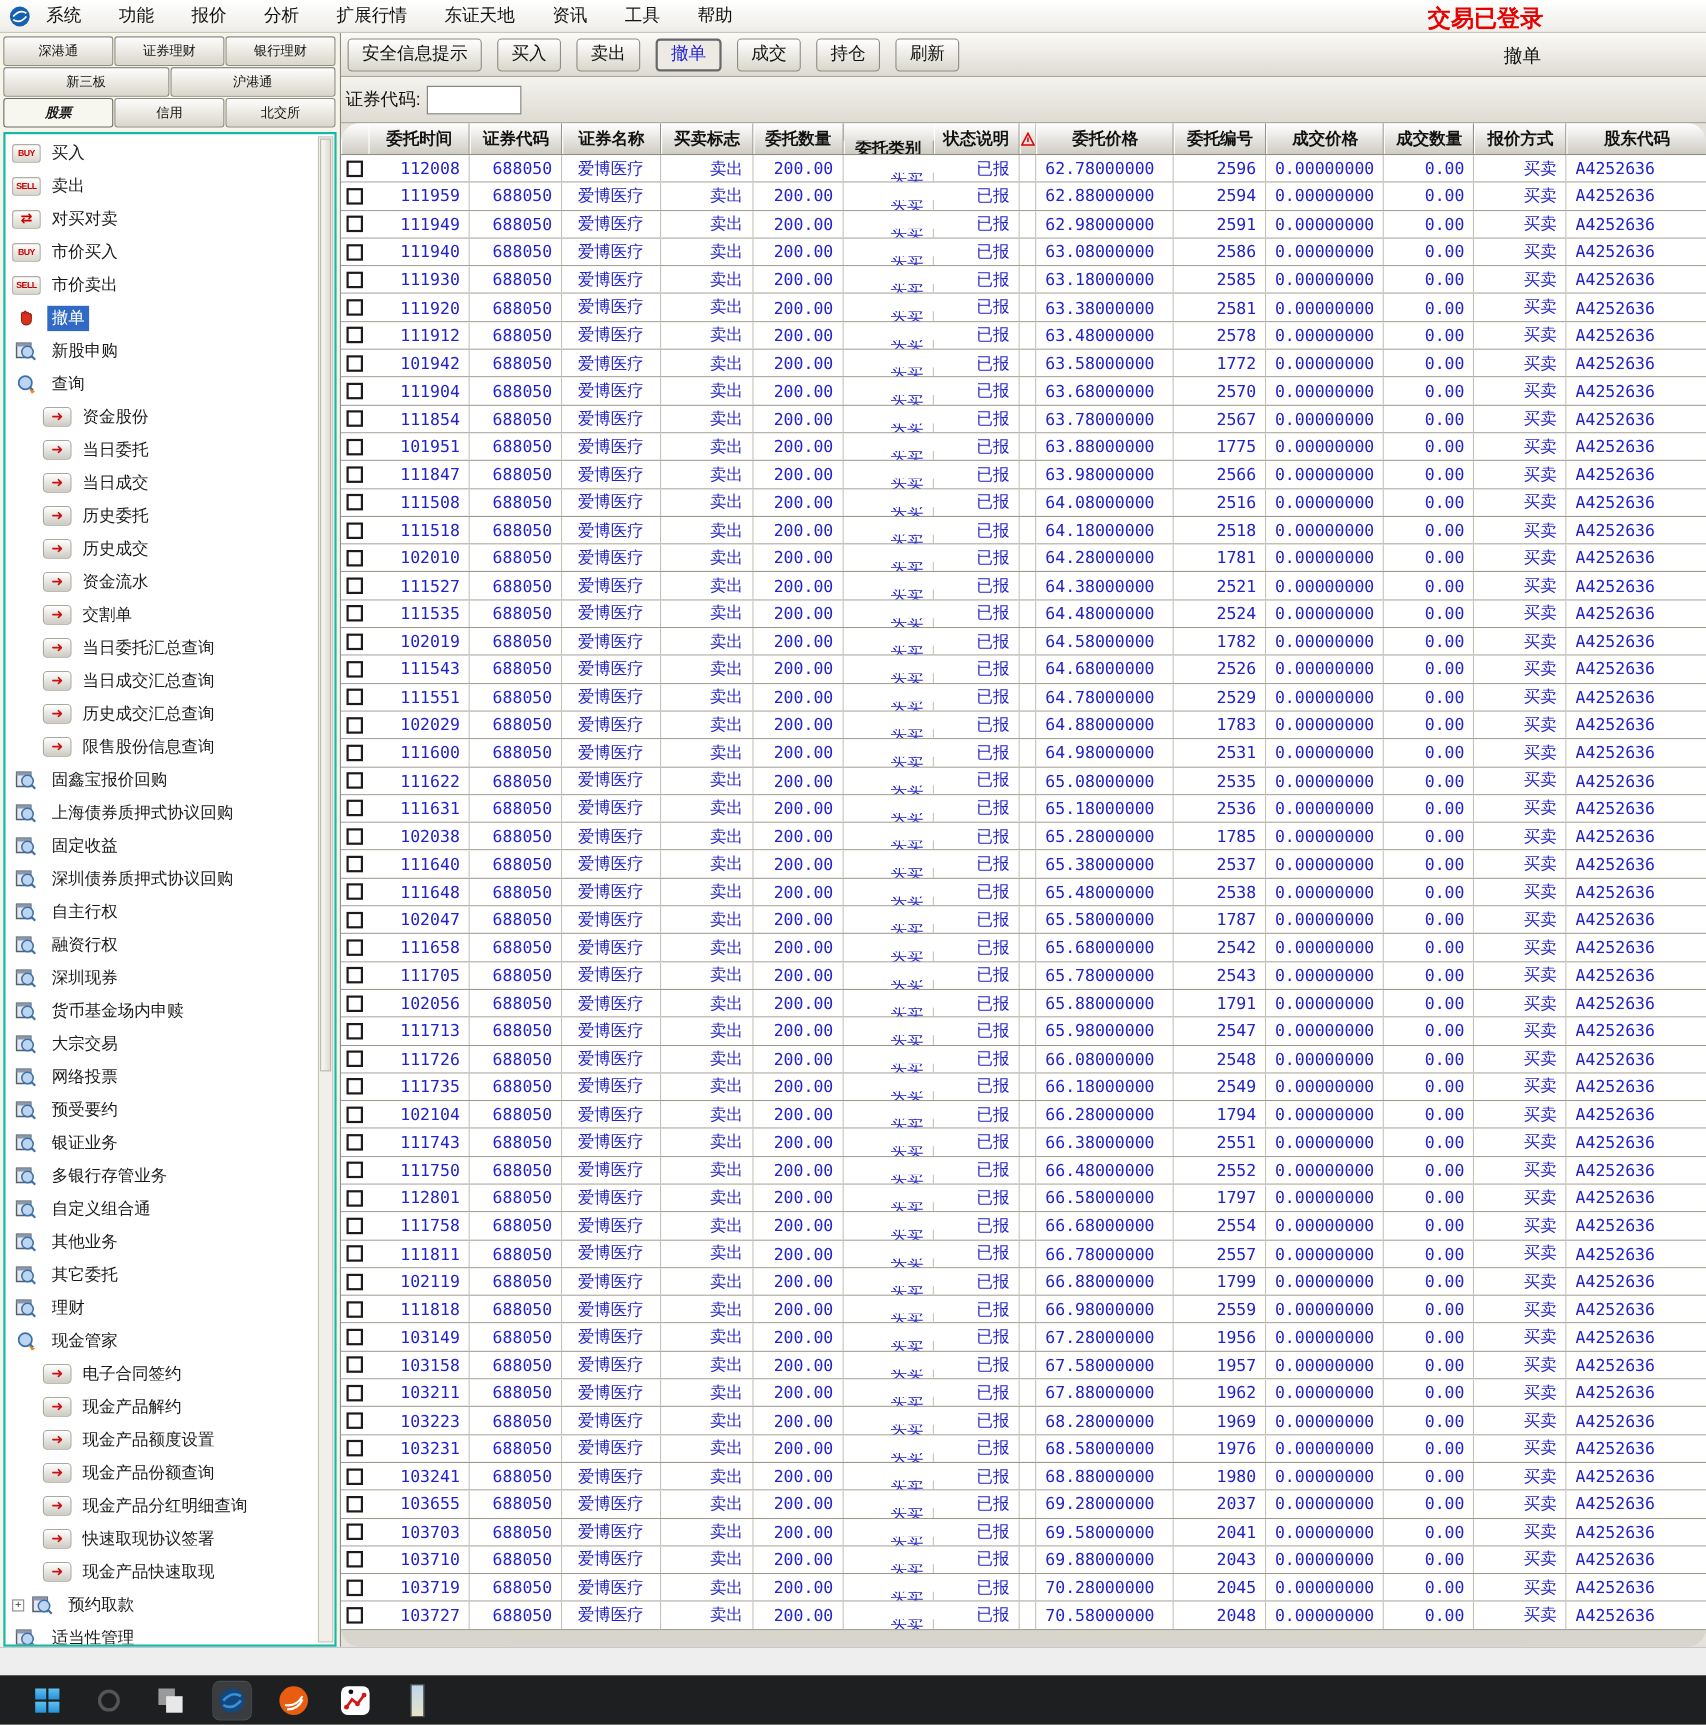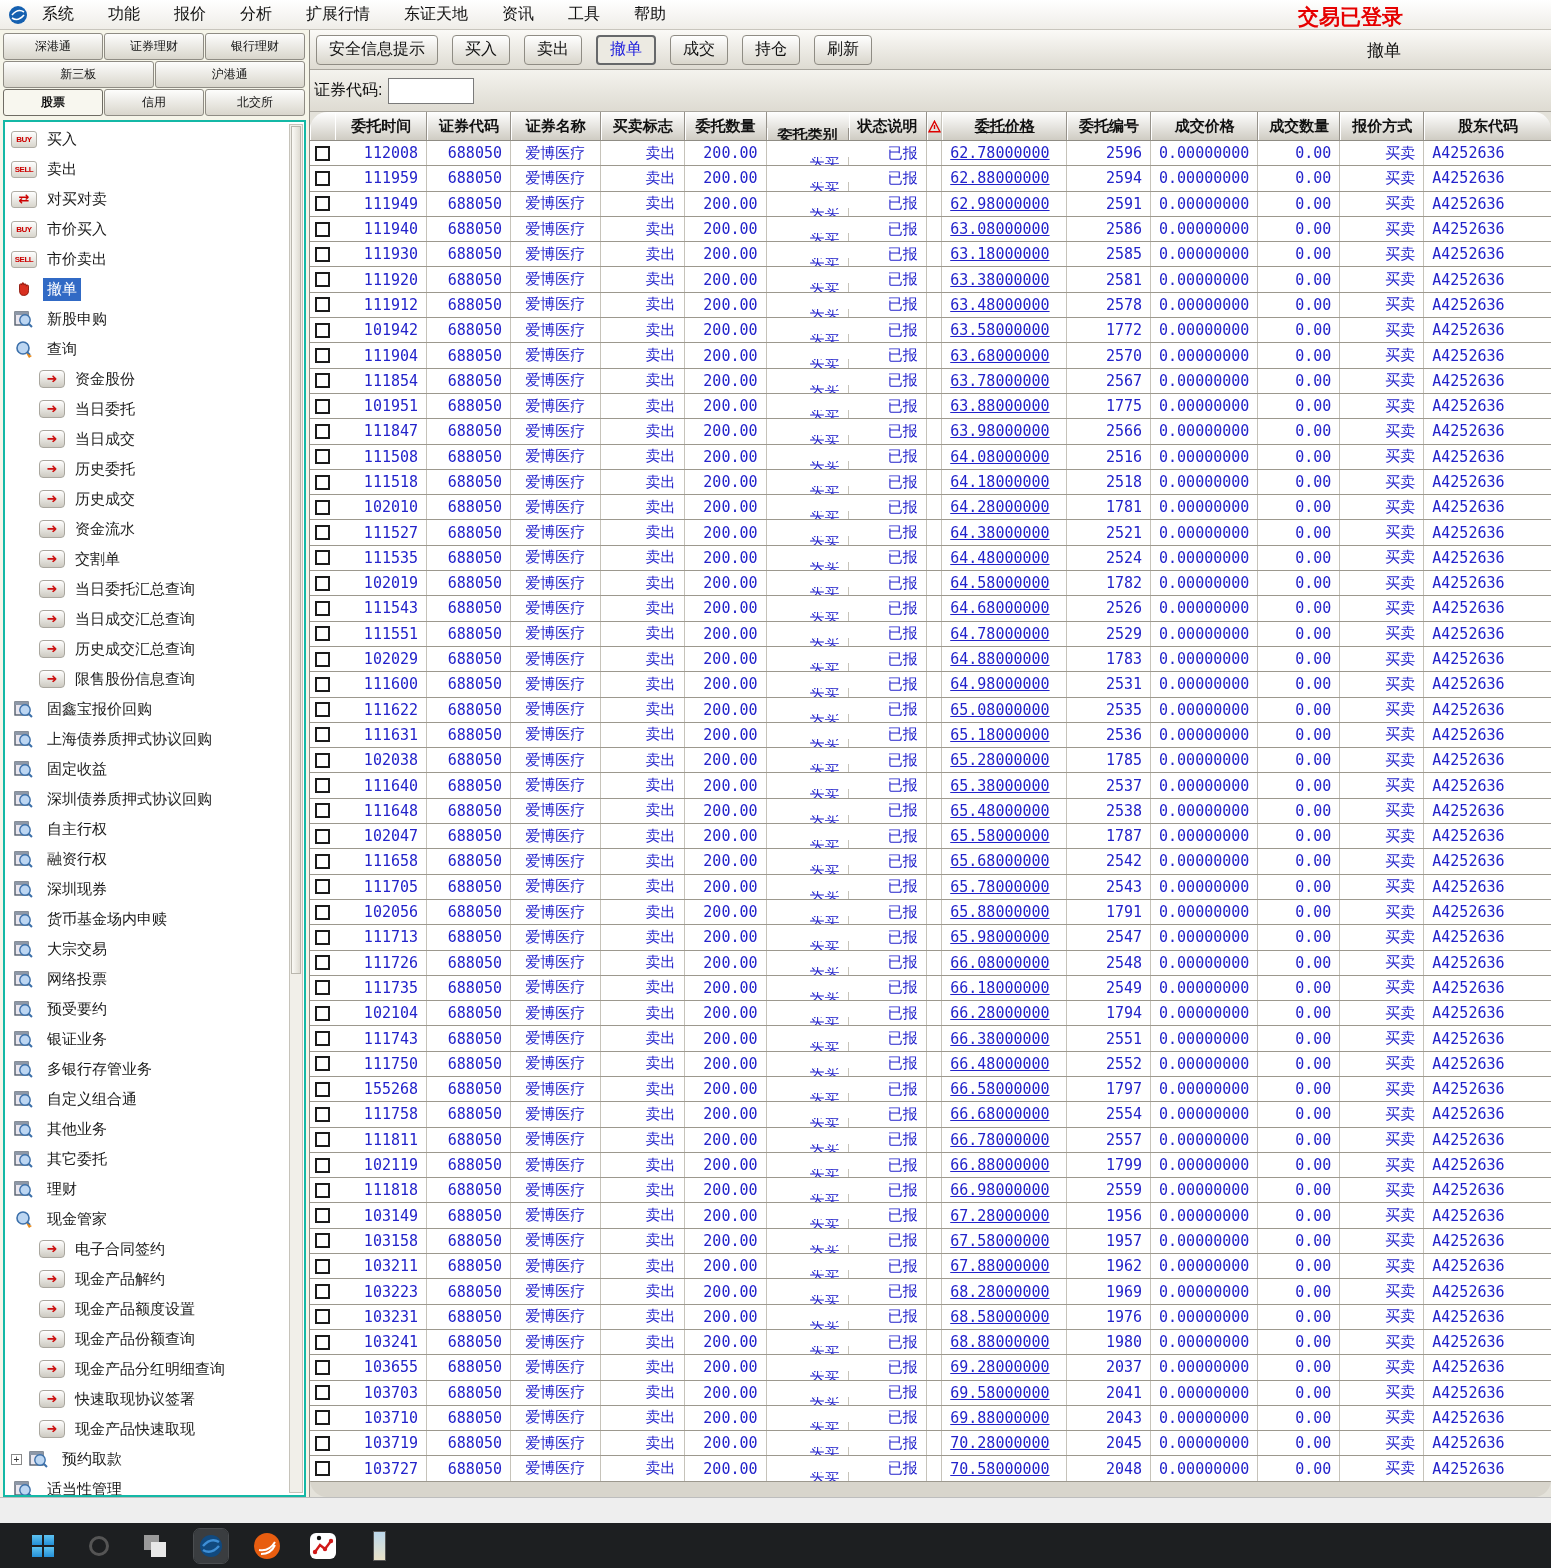--- a/index.html
+++ b/index.html
@@ -17,21 +17,21 @@
   
   .workspace { display:flex; height:1467px; }
 
   
   .sidebar { width:310px; background:#f6f5e9; border-right:1px solid #8f8c84; display:flex; flex-direction:column; }
   .tabs { padding:3px 3px 1px 3px; }
   .tab-row { display:flex; }
   .tab-btn { flex:1; height:27px; line-height:25px; text-align:center; font-size:12px; color:#111;
              background:linear-gradient(#fdfdfc,#d9d6cc); border:1px solid #8f8c84; border-radius:3px;
              margin:0 1px 1px 0; cursor:default; }
-  .tab-btn.active { background:#f8f7ef; font-weight:bold; border-color:#6f6c64; }
+  .tab-btn.active { background:#f8f7ef; font-weight:bold; border-color:#6f6c64;font-style:italic; }
   .tree-wrap { flex:1; background:#ffffff; border:2px solid #14b8a6; margin:2px 3px 0 3px; position:relative; overflow:hidden; }
   .tree { position:absolute; top:2px; left:0; right:16px; }
   .tree-item { height:30px; display:flex; align-items:center; padding-left:6px; cursor:default; }
   .tree-item.ind { padding-left:34px; }
   .t-label { font-size:15px; color:#1a1a1a; padding:2px 4px; white-space:nowrap; }
   .tree-item.sel .t-label { background:#316ac5; color:#ffffff; }
   .t-plus { display:none; width:11px; height:11px; border:1px solid #888; background:#fff; color:#333;
             font-size:10px; line-height:9px; text-align:center; margin-right:4px; }
   .tree-item.exp .t-plus { display:inline-block; }
   .ti { display:none; width:26px; height:20px; margin-right:6px; align-items:center; justify-content:center; flex:0 0 auto; }
@@ -77,21 +77,21 @@
   .lft { justify-content:flex-start; padding-left:8px; }
   .c-chk   { width:26px;  justify-content:center; border-right:none; }
   .c-time  { width:94px;  }
   .c-code  { width:86px;  }
   .c-name  { width:92px;  }
   .c-side  { width:86px;  }
   .c-qty   { width:84px;  }
   .c-cat   { width:84px;margin-top:16px;  }
   .c-status{ width:80px;  }
   .c-warn  { width:16px;  border-right:1px solid #c6c3ba; justify-content:center; }
-  .c-price { width:128px;text-decoration:underline; }
+  .c-price { width:128px; }
   .c-ordno { width:86px;  }
   .c-eprice{ width:110px; }
   .c-eqty  { width:84px;  }
   .c-quote { width:86px;  }
   .c-holder{ width:130px; border-right:none; }
   .chk { width:15px; height:15px; border:2px solid #1b1b1b; background:#fff; }
 
   
   .bottom-strip { height:26px; background:#eeeeee; border-top:1px solid #bdbdbd; }
   .taskbar { height:45px; background:#1d1f21; display:flex; align-items:center; gap:22px; padding-left:26px; }
@@ -1448,21 +1448,21 @@
             <span class="td c-eprice lft">0.00000000</span>
             <span class="td c-eqty num">0.00</span>
             <span class="td c-quote num">买卖</span>
             <span class="td c-holder lft">A4252636</span>
           </div>
 
           <div class="tr">
             <span class="td c-chk">
               <span class="chk"></span>
             </span>
-            <span class="td c-time num">155268</span>
+            <span class="td c-time num">112801</span>
             <span class="td c-code num">688050</span>
             <span class="td c-name ctr">爱博医疗</span>
             <span class="td c-side num">卖出</span>
             <span class="td c-qty num">200.00</span>
             <span class="td c-cat num">买卖</span>
             <span class="td c-status num">已报</span>
             <span class="td c-warn"></span>
             <span class="td c-price lft">66.58000000</span>
             <span class="td c-ordno num">1797</span>
             <span class="td c-eprice lft">0.00000000</span>

